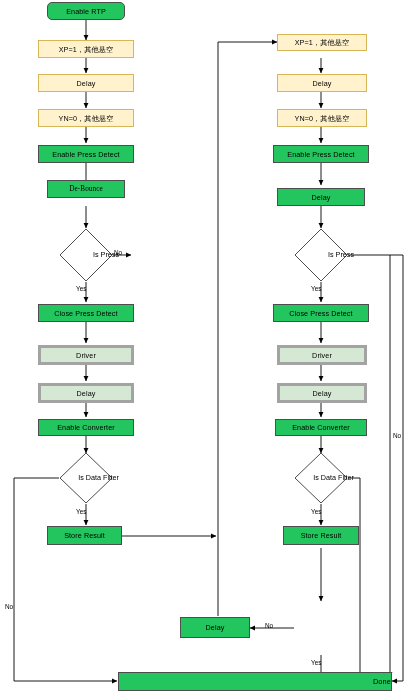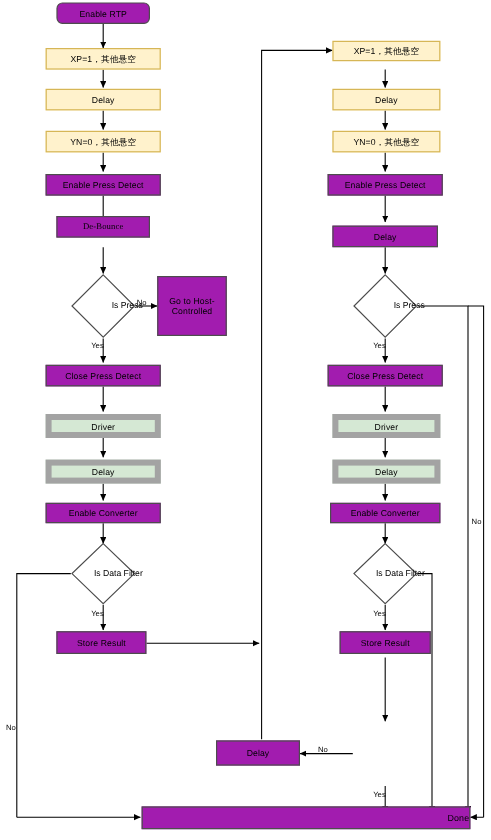--- a/index.html
+++ b/index.html
@@ -24,27 +24,27 @@
     position:absolute;
     box-sizing:border-box;
     display:flex;
     align-items:center;
     justify-content:center;
     text-align:center;
     font-size:7.2px;
     line-height:1.25;
     letter-spacing:0.1px;
     color:#000000;
-    background:#a21caf;
+    background:#22c55e;
     border:1px solid #666666;
     z-index:3;
   }
   .node.plain{ border:1px solid #4d4d4d; }
   .node.yellow{ background:#fff2cc; border:1px solid #d6b656; }
-  .node.green{ background:#d5e8d4; border:5px solid #a3a3a3; }
+  .node.green{ background:#d5e8d4; border:3px solid #a3a3a3; }
   .node.rounded{ border-radius:5px; }
   .node.bar{ font-size:7.4px; }
   .diamond{
     position:absolute;
     z-index:3;
   }
   .diamond .dshape{
     position:absolute;
     left:0;top:0;
     width:100%;height:100%;
@@ -158,23 +158,20 @@
     <span>De-Bounce</span>
   </div>
 
   <div class="diamond" style="left:59px;top:228px;width:54px;height:54px;">
     <svg class="dshape" viewBox="0 0 54 54">
       <polygon points="27,1 53,27 27,53 1,27" fill="#ffffff" stroke="#4d4d4d" stroke-width="1"></polygon>
     </svg>
     <div class="dlabel">Is Press</div>
   </div>
 
-  <div class="node plain" style="left:131px;top:230px;width:58px;height:50px;padding:0 3px;">
-    <span>Go  to Host-Controlled</span>
-  </div>
 
   <div class="node plain" style="left:38px;top:304px;width:96px;height:18px;">
     <span>Close Press Detect</span>
   </div>
 
   <div class="node green" style="left:38px;top:345px;width:96px;height:20px;">
     <span>Driver</span>
   </div>
 
   <div class="node green" style="left:38px;top:383px;width:96px;height:20px;">

